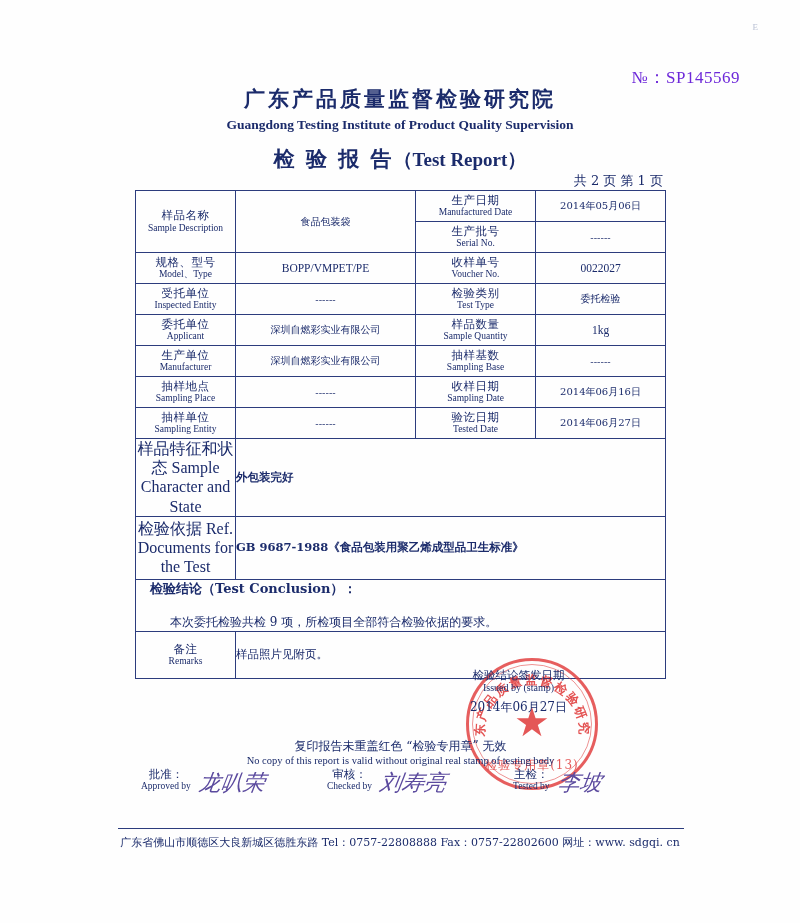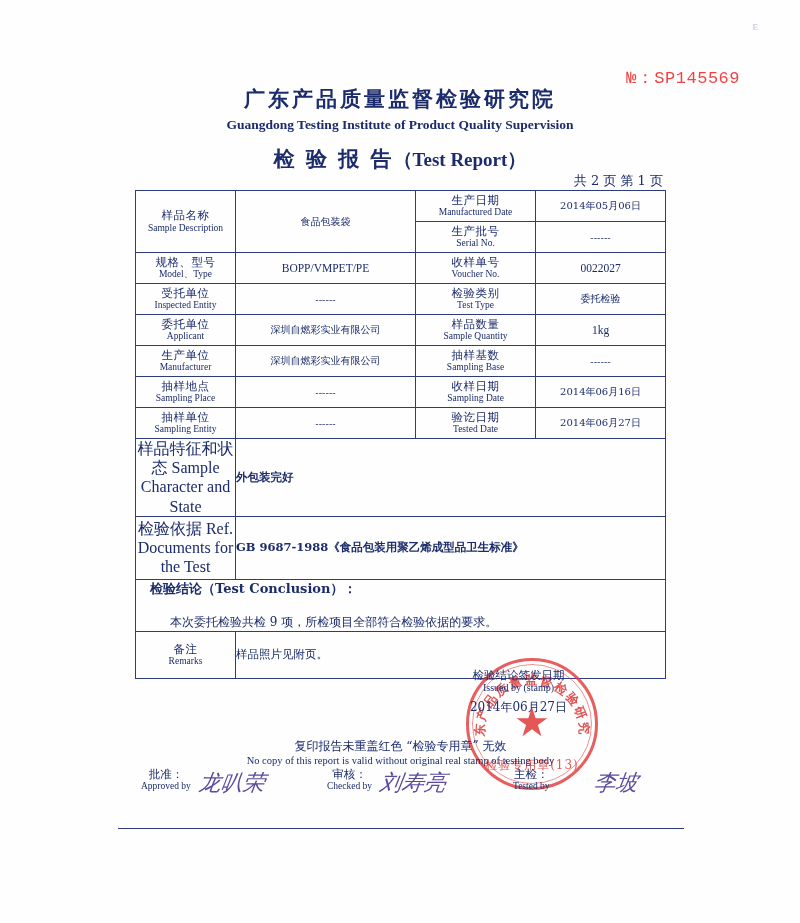--- a/index.html
+++ b/index.html
@@ -24,22 +24,22 @@
   .corner-mark {
     position: absolute;
     font-size: 9px;
     color: #b9c0d4;
   }
   .doc-no {
     position: absolute;
     right: 60px;
     top: 66px;
     font-size: 17px;
-    font-family: Liberation Mono, monospace;
-    color: #ef4444;
+    font-family: Liberation Serif, serif;
+    color: #6d28d9;
     letter-spacing: 0.5px;
     white-space: nowrap;
   }
   .header {
     position: absolute;
     left: 0;
     right: 0;
     top: 85px;
     text-align: center;
   }
@@ -290,21 +290,21 @@
     margin-left: 8px;
     font-family: "DejaVu Serif", serif;
     font-size: 22px;
     font-style: italic;
     color: #5b4a9e;
     transform: skewX(-8deg);
     white-space: nowrap;
   }
   .sig1 { left: 6px; }
   .sig2 { left: 192px; }
-  .sig3 { left: 378px; gap: 36px; }
+  .sig3 { left: 378px; }
 
   .footer-rule {
     position: absolute;
     left: 118px;
     top: 828px;
     width: 566px;
     border-top: 1px solid #2c3c7d;
   }
   .footer {
     position: absolute;
@@ -520,14 +520,15 @@
     <div class="sig sig3">
       <span class="lab">
         <span class="cn">主检：</span>
         <span class="en">Tested by</span>
       </span>
       <span class="name">李坡</span>
     </div>
   </div>
 
   <div class="footer-rule"></div>
+  <div class="footer">广东省佛山市顺德区大良新城区德胜东路    Tel：0757-22808888    Fax：0757-22802600    网址：www. sdgqi. cn</div>
 
 </div>
 
 </body></html>

